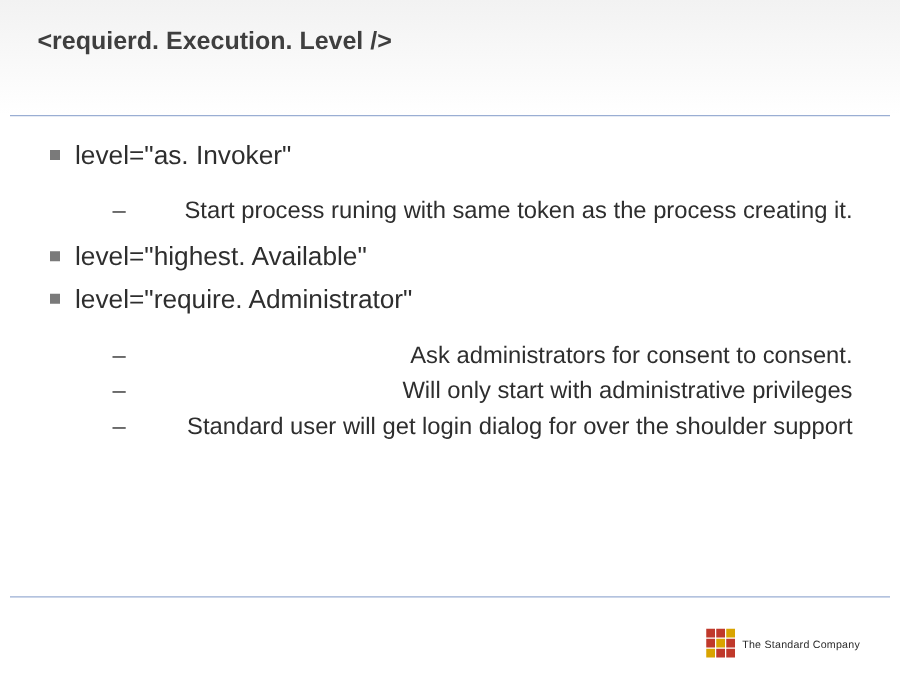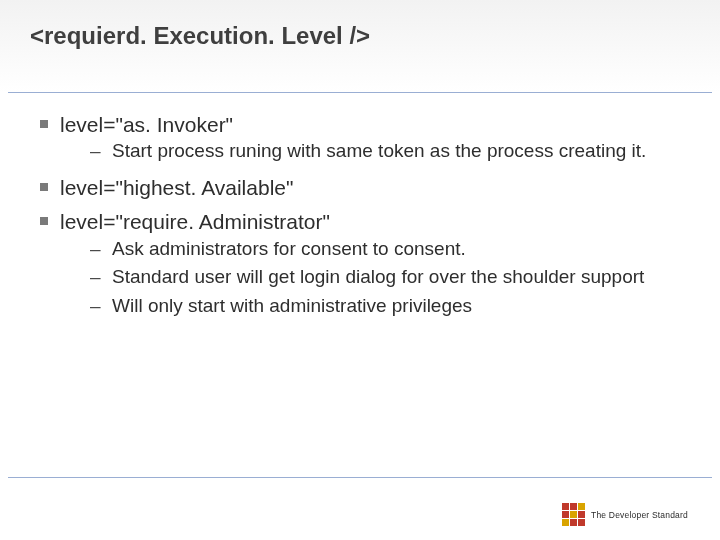--- a/index.html
+++ b/index.html
@@ -15,21 +15,21 @@
     position: relative;
     background: #ffffff;
   }
   .header-band {
     width: 100%;
     height: 92px;
     background: linear-gradient(to bottom, #f2f2f2 0%, #ffffff 100%);
     padding: 22px 0 0 30px;
   }
   .title {
-    font-size: 24px;
+    font-size: 20px;
     font-weight: bold;
     color: #3f3f3f;
   }
   .rule-wrap {
     padding: 0 8px;
   }
   .rule {
     border-top: 1px solid #9aaed3;
     width: 100%;
     height: 0;
@@ -54,22 +54,23 @@
     content: "";
     position: absolute;
     left: 2px;
     top: 9px;
     width: 8px;
     height: 8px;
     background: #7a7a7a;
   }
   .lvl2 {
     list-style: none;
-    margin: 0 0 10px 0;
+    margin: 18px 0 10px 0;
     padding: 0 0 0 30px;
+    text-align: right;
   }
   .lvl2 > li {
     position: relative;
     padding-left: 22px;
     font-size: 19px;
     line-height: 1.3;
     margin-bottom: 4px;
   }
   .lvl2 > li::before {
     content: "–";
@@ -127,22 +128,22 @@
           <li>Start process runing with same token as the process creating it.</li>
         </ul>
       </li>
       <li>
         <span>level="highest. Available"</span>
       </li>
       <li>
         <span>level="require. Administrator"</span>
         <ul class="lvl2">
           <li>Ask administrators for consent to consent.</li>
+          <li>Will only start with administrative privileges</li>
           <li>Standard user will get login dialog for over the shoulder support</li>
-          <li>Will only start with administrative privileges</li>
         </ul>
       </li>
     </ul>
   </div>
 
   <div class="footer-rule-wrap">
       <div class="rule"></div>
     </div>
 
   <div class="logo">
@@ -157,16 +158,16 @@
           <div class="sq y"></div>
           <div class="sq r"></div>
         </div>
       <div class="logo-row">
           <div class="sq y"></div>
           <div class="sq r"></div>
           <div class="sq r"></div>
         </div>
     </div>
     <div class="logo-text">
-      <div class="logo-sub">The Developer Standard</div>
+      <div class="logo-sub">The Standard Company</div>
     </div>
   </div>
 </div>
 
 </body></html>

